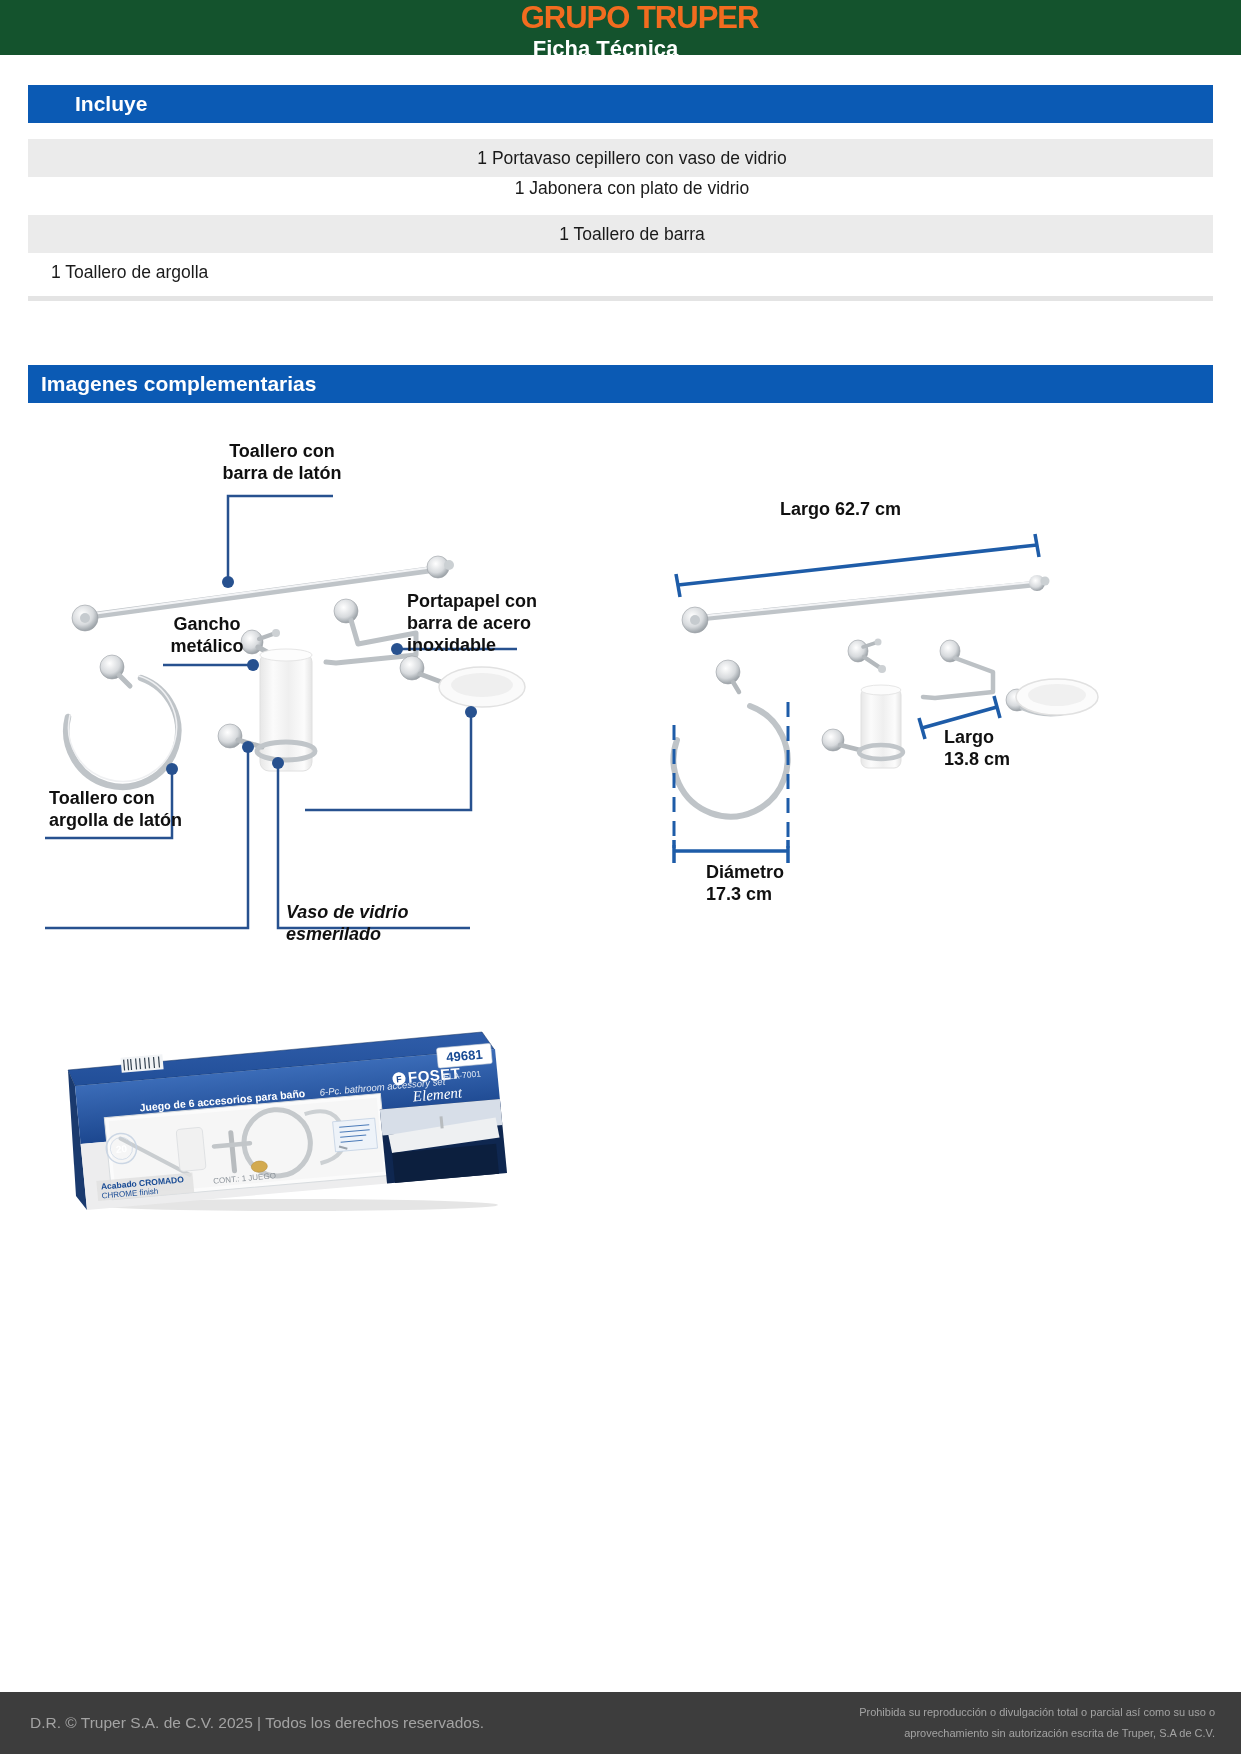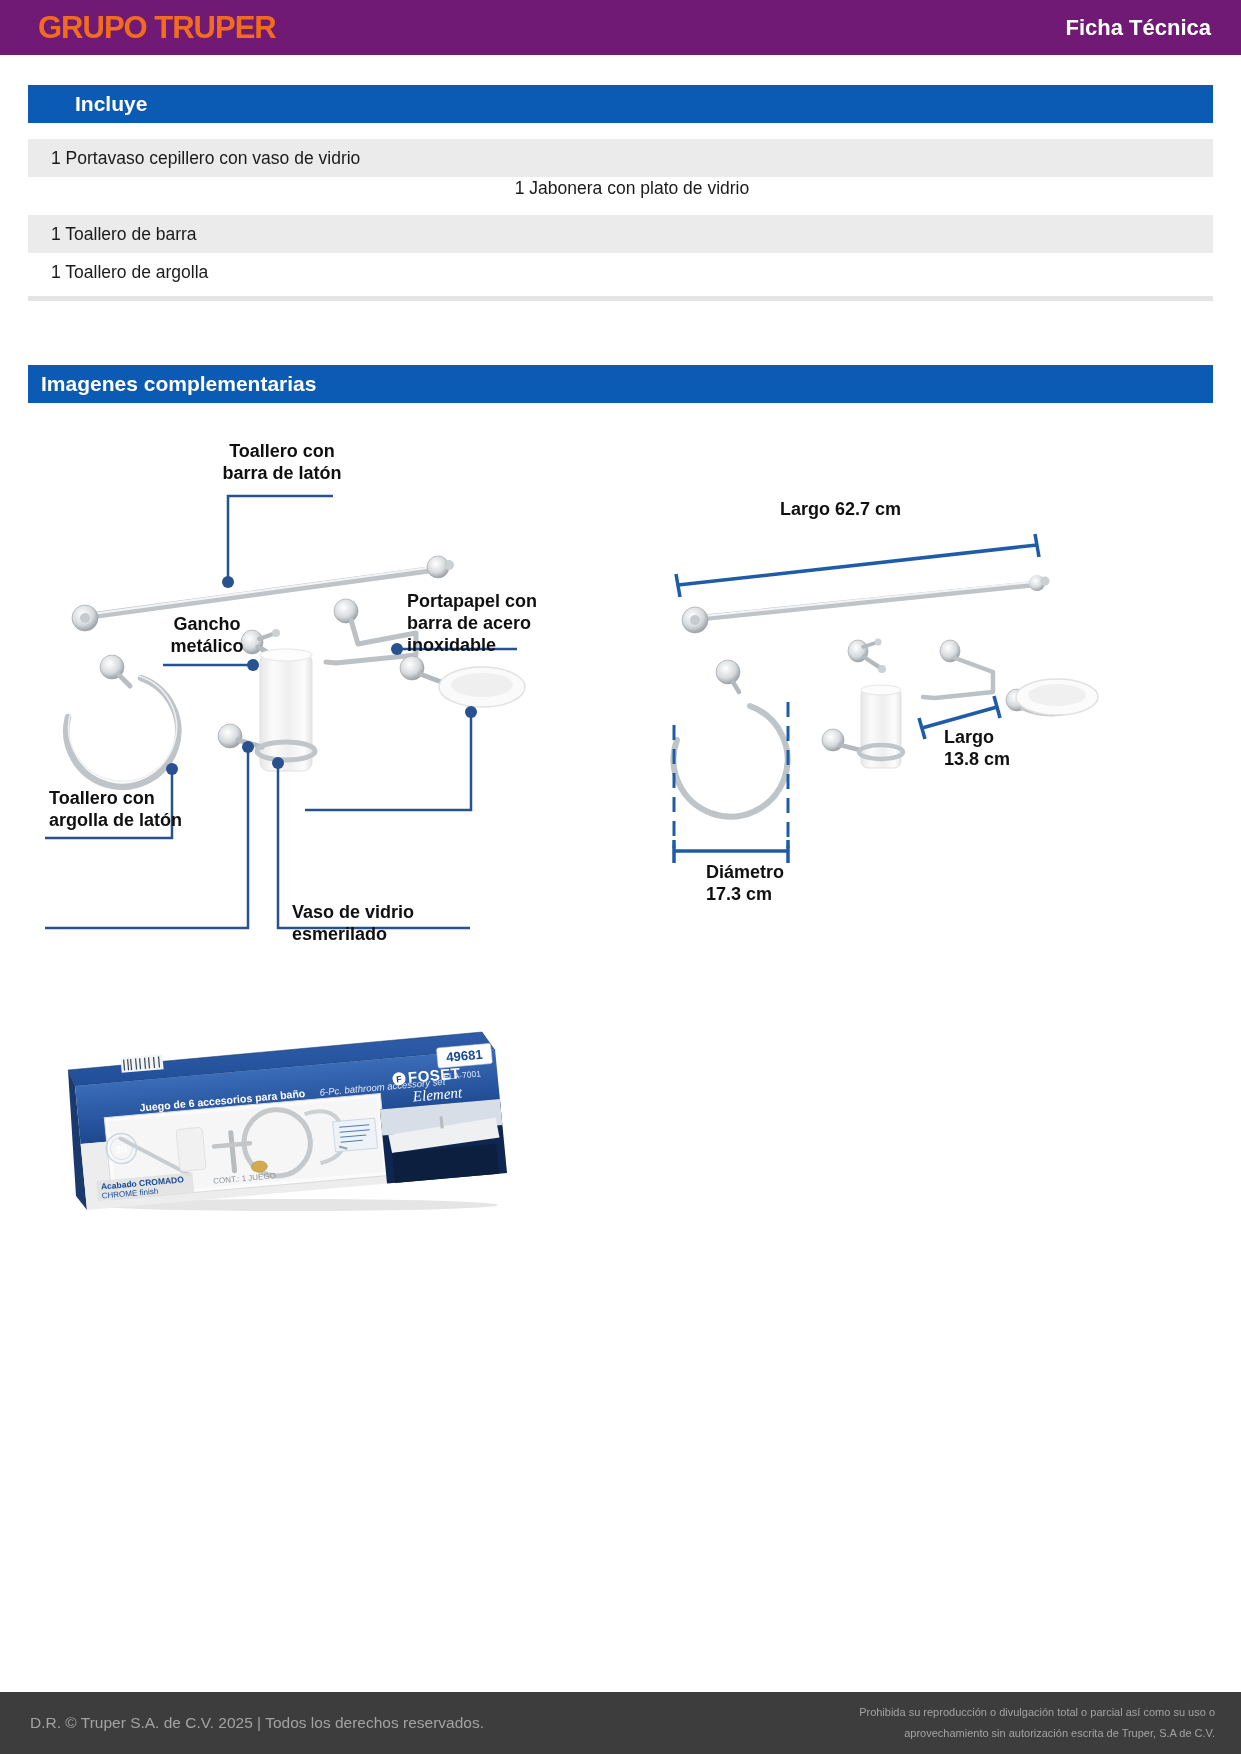--- a/index.html
+++ b/index.html
@@ -1,34 +1,34 @@
 <!DOCTYPE html>
 <html><head>
 <meta charset="utf-8">
 <style>
   html,body{margin:0;padding:0;background:#fff;}
   #page{position:relative;width:1241px;height:1754px;margin:0 auto;background:#ffffff;
         font-family:"Liberation Sans", sans-serif;overflow:hidden;}
 
   
-  .topbar{position:absolute;left:0;top:0;width:1241px;height:55px;background:#701a75;
-          display:flex;align-items:center;justify-content:space-between;}
+  .topbar{position:absolute;left:0;top:0;width:1241px;height:55px;background:#14532d;
+          display:flex;align-items:center;justify-content:space-between;flex-direction:column;}
   .brand{color:#F26C1F;font-size:31px;font-weight:800;letter-spacing:-1px;margin-left:38px;
          font-family:"Liberation Sans",sans-serif;}
   .doctitle{color:#ffffff;font-size:22px;font-weight:bold;margin-right:30px;}
 
   
   .secbar{position:absolute;left:28px;width:1185px;height:38px;background:#0B5AB4;
           color:#fff;font-size:21px;font-weight:bold;line-height:38px;padding-left:13px;
           box-sizing:border-box;}
 
   
   .row{position:absolute;left:28px;width:1185px;height:38px;font-size:17.5px;color:#1a1a1a;
        line-height:38px;padding-left:23px;box-sizing:border-box;}
-  .row.gray{background:#EBEBEB;}
+  .row.gray{background:#EBEBEB;text-align:center;}
   .divider{position:absolute;left:28px;width:1185px;height:5px;background:#E4E4E4;}
 
   
   .dlabel{position:absolute;font-size:18px;font-weight:bold;color:#101010;line-height:22px;
           white-space:pre-line;}
   .center{text-align:center;}
 
   svg{position:absolute;}
 
   
@@ -205,21 +205,21 @@
 
   <div class="dlabel center" style="left:197px;top:440px;width:170px;">Toallero con
 barra de latón</div>
   <div class="dlabel center" style="left:148px;top:613px;width:118px;">Gancho
 metálico</div>
   <div class="dlabel" style="left:407px;top:590px;width:145px;">Portapapel con
 barra de acero
 inoxidable</div>
   <div class="dlabel" style="left:49px;top:787px;width:150px;">Toallero con
 argolla de latón</div>
-  <div class="dlabel" style="left:292px;top:901px;width:210px;">Vaso de vidrio esmerilado</div>
+  <div class="dlabel" style="left:286px;top:901px;width:210px;font-style:italic;">Vaso de vidrio esmerilado</div>
 
   <div class="dlabel center" style="left:758px;top:498px;width:165px;">Largo 62.7 cm</div>
   <div class="dlabel" style="left:944px;top:726px;width:110px;">Largo
 13.8 cm</div>
   <div class="dlabel" style="left:706px;top:861px;width:130px;">Diámetro
 17.3 cm</div>
 
   <svg style="left:58px;top:1012px;" width="455" height="200" viewBox="0 0 455 200">
     <defs>
       <linearGradient id="boxBlue" x1="0" y1="0" x2="0" y2="1">

